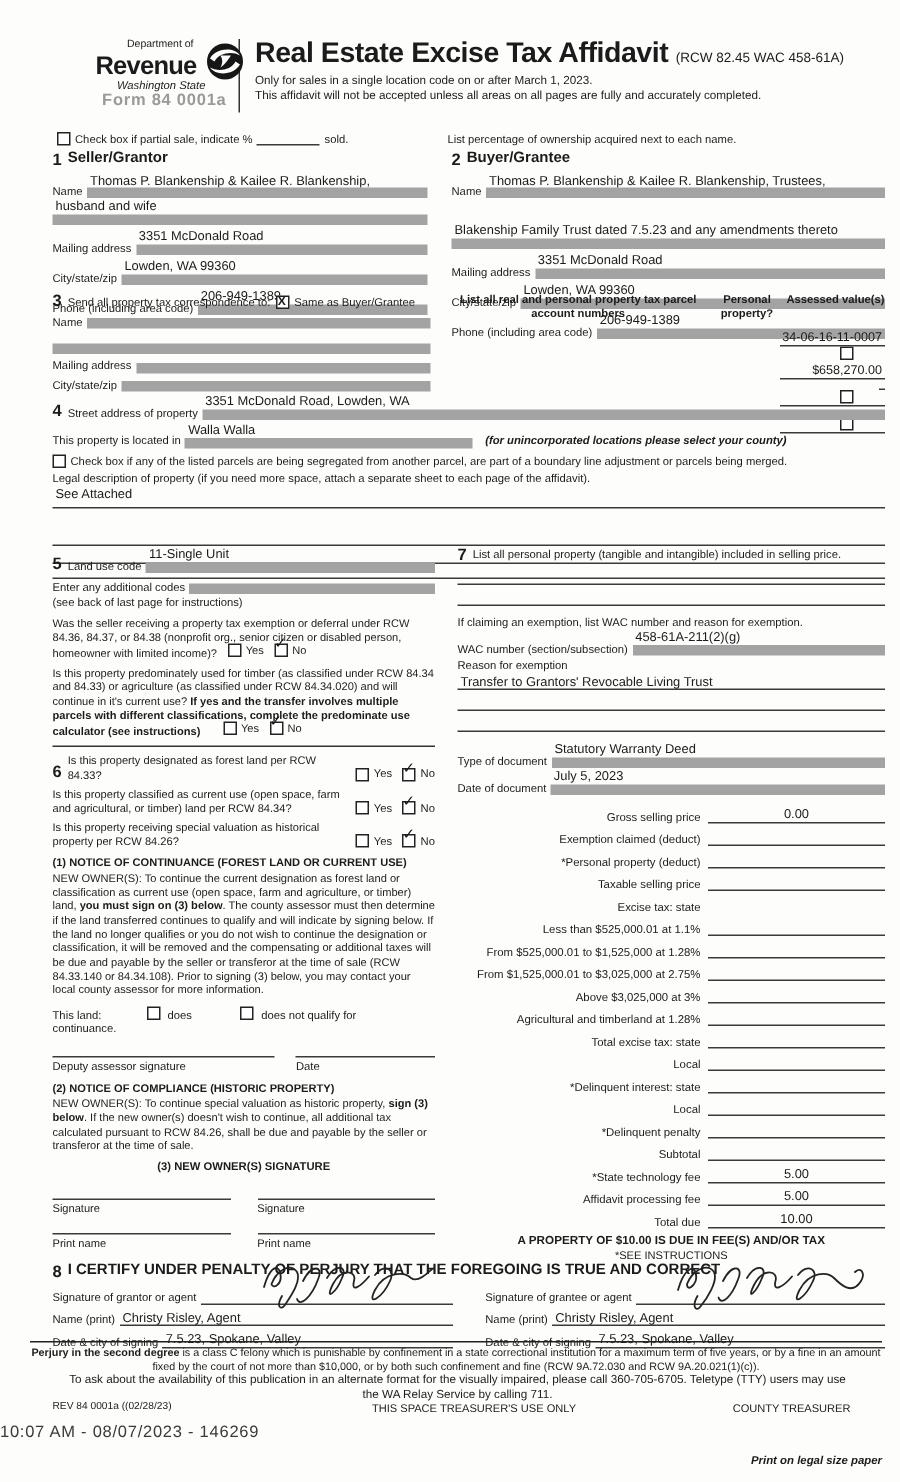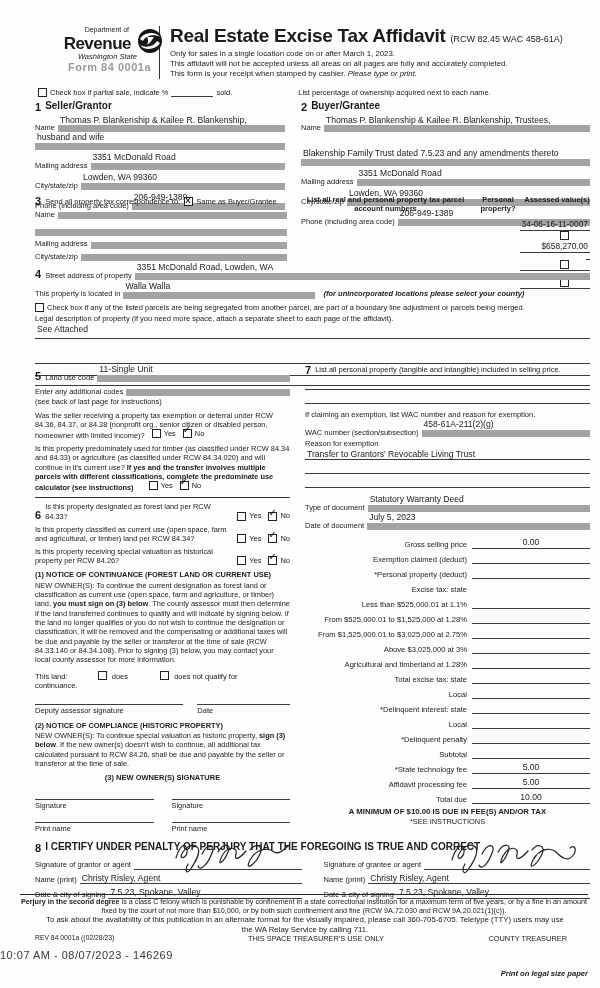--- a/index.html
+++ b/index.html
@@ -102,21 +102,20 @@
       <div class="formno">Form 84 0001a</div>
     </div>
     <div class="titleblk">
       <div class="title">
         <span>Real Estate Excise Tax Affidavit</span>
         <small>(RCW 82.45 WAC 458-61A)</small>
       </div>
       <div class="instr">
         <div>Only for sales in a single location code on or after March 1, 2023.</div>
         <div>This affidavit will not be accepted unless all areas on all pages are fully and accurately completed.</div>
-        <div><span>This form is your receipt when stamped by cashier. </span><span class="i">Please type or print.</span></div>
       </div>
     </div>
   </div>
 
   <div id="partial">
     <span class="cbx"></span>
     <span style="padding-left:3px;">Check box if partial sale, indicate %</span>
     <span style="width:42px;border-bottom:1px solid #3a3a3a;margin:0 3px;"></span>
     <span>sold.</span>
     <span style="margin-left:66px;">List percentage of ownership acquired next to each name.</span>
@@ -371,20 +370,24 @@
             <span class="mline">0.00</span>
           </div>
         <div class="mrow">
             <span class="mlabel">Exemption claimed (deduct)</span>
             <span class="mline"></span>
           </div>
         <div class="mrow">
             <span class="mlabel">*Personal property (deduct)</span>
             <span class="mline"></span>
           </div>
+        <div class="mrow">
+            <span class="mlabel">Taxable selling price</span>
+            <span class="mline"></span>
+          </div>
         <div class="mrow noline">
             <span class="mlabel b" style="font-weight:normal;">Excise tax: state</span>
             <span class="mline"></span>
           </div>
         <div class="mrow">
             <span class="mlabel">Less than $525,000.01 at 1.1%</span>
             <span class="mline"></span>
           </div>
         <div class="mrow">
             <span class="mlabel">From $525,000.01 to $1,525,000 at 1.28%</span>
@@ -432,21 +435,21 @@
           </div>
         <div class="mrow">
             <span class="mlabel">Affidavit processing fee</span>
             <span class="mline">5.00</span>
           </div>
         <div class="mrow">
             <span class="mlabel">Total due</span>
             <span class="mline">10.00</span>
           </div>
       </div>
-      <div class="b" style="text-align:center;margin-top:3px;font-size:7.8px;">A MINIMUM OF $10.00 IS DUE IN FEE(S) AND/OR TAX</div>
+      <div class="b" style="text-align:center;margin-top:3px;font-size:7.8px;">A PROPERTY OF $10.00 IS DUE IN FEE(S) AND/OR TAX</div>
       <div style="text-align:center;font-size:7.4px;">*SEE INSTRUCTIONS</div>
     </div>
   </div>
 
   <div id="s8">
     <div class="sechead">
         <span class="secnum">8</span>
         <span class="sl">I CERTIFY UNDER PENALTY OF PERJURY THAT THE FOREGOING IS TRUE AND CORRECT</span>
       </div>
     <div class="cols8">

